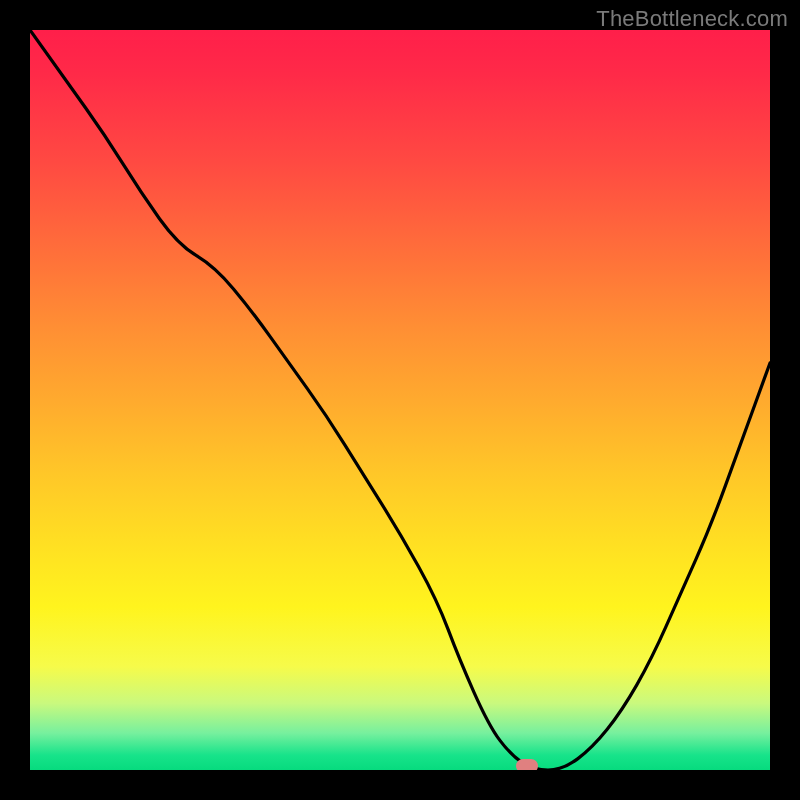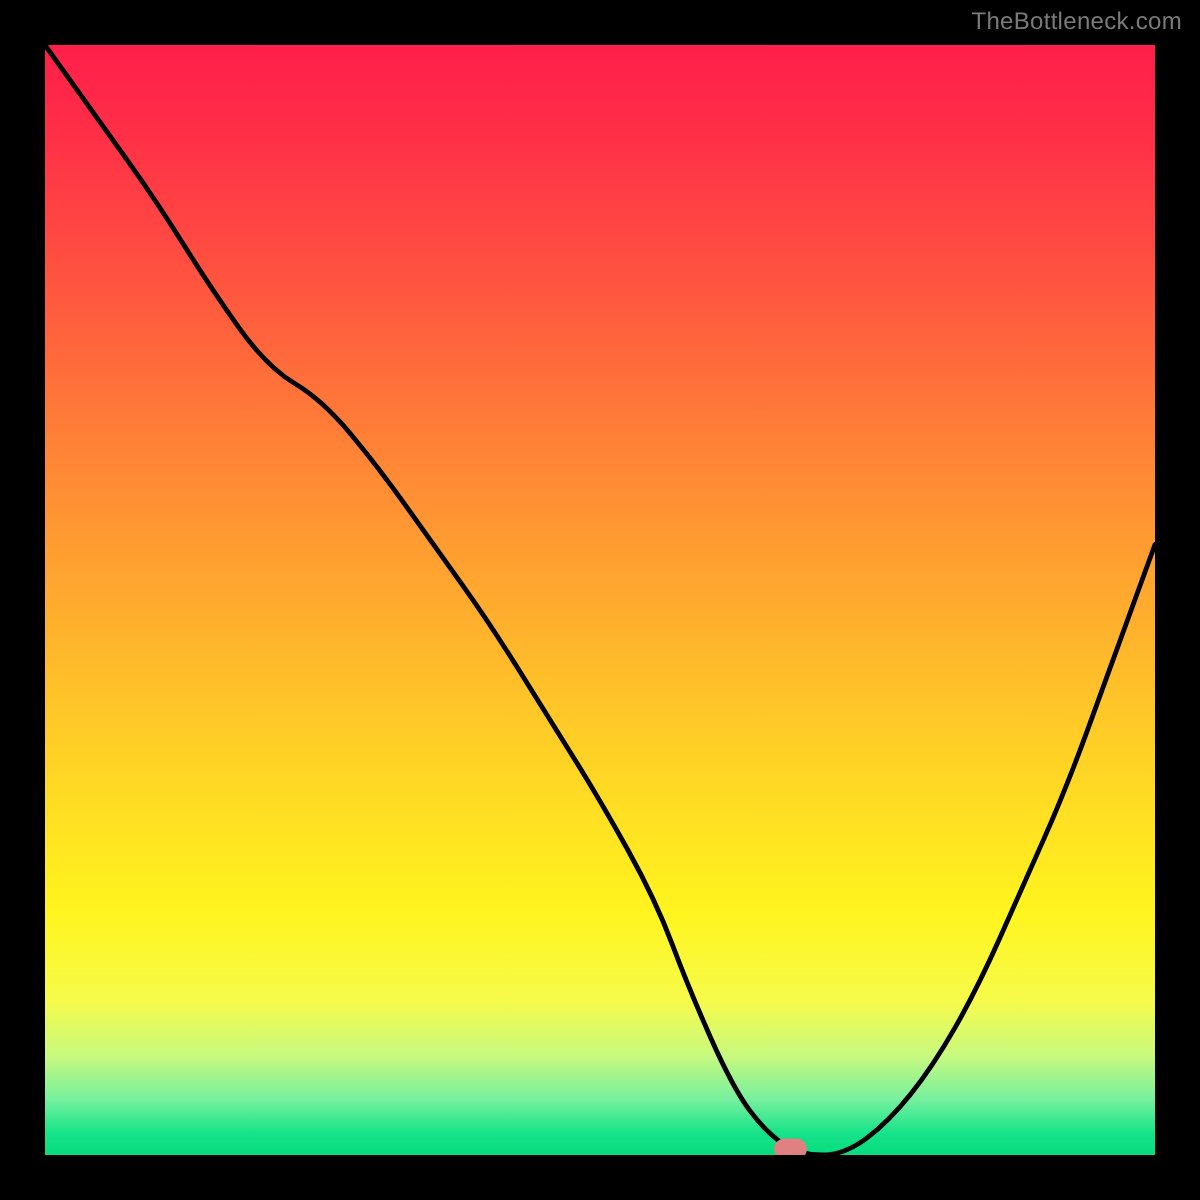--- a/index.html
+++ b/index.html
@@ -14,21 +14,21 @@
     position: relative;
     width: 800px;
     height: 800px;
     background: #000000;
   }
   .watermark {
     position: absolute;
     top: 6px;
     right: 12px;
     font-family: Arial, Helvetica, sans-serif;
-    font-size: 16px;
+    font-size: 22px;
     font-weight: 500;
     color: #7a7a7a;
     letter-spacing: 0.2px;
     z-index: 20;
     user-select: none;
   }
   .plot-area {
     position: absolute;
     left: 30px;
     top: 30px;

